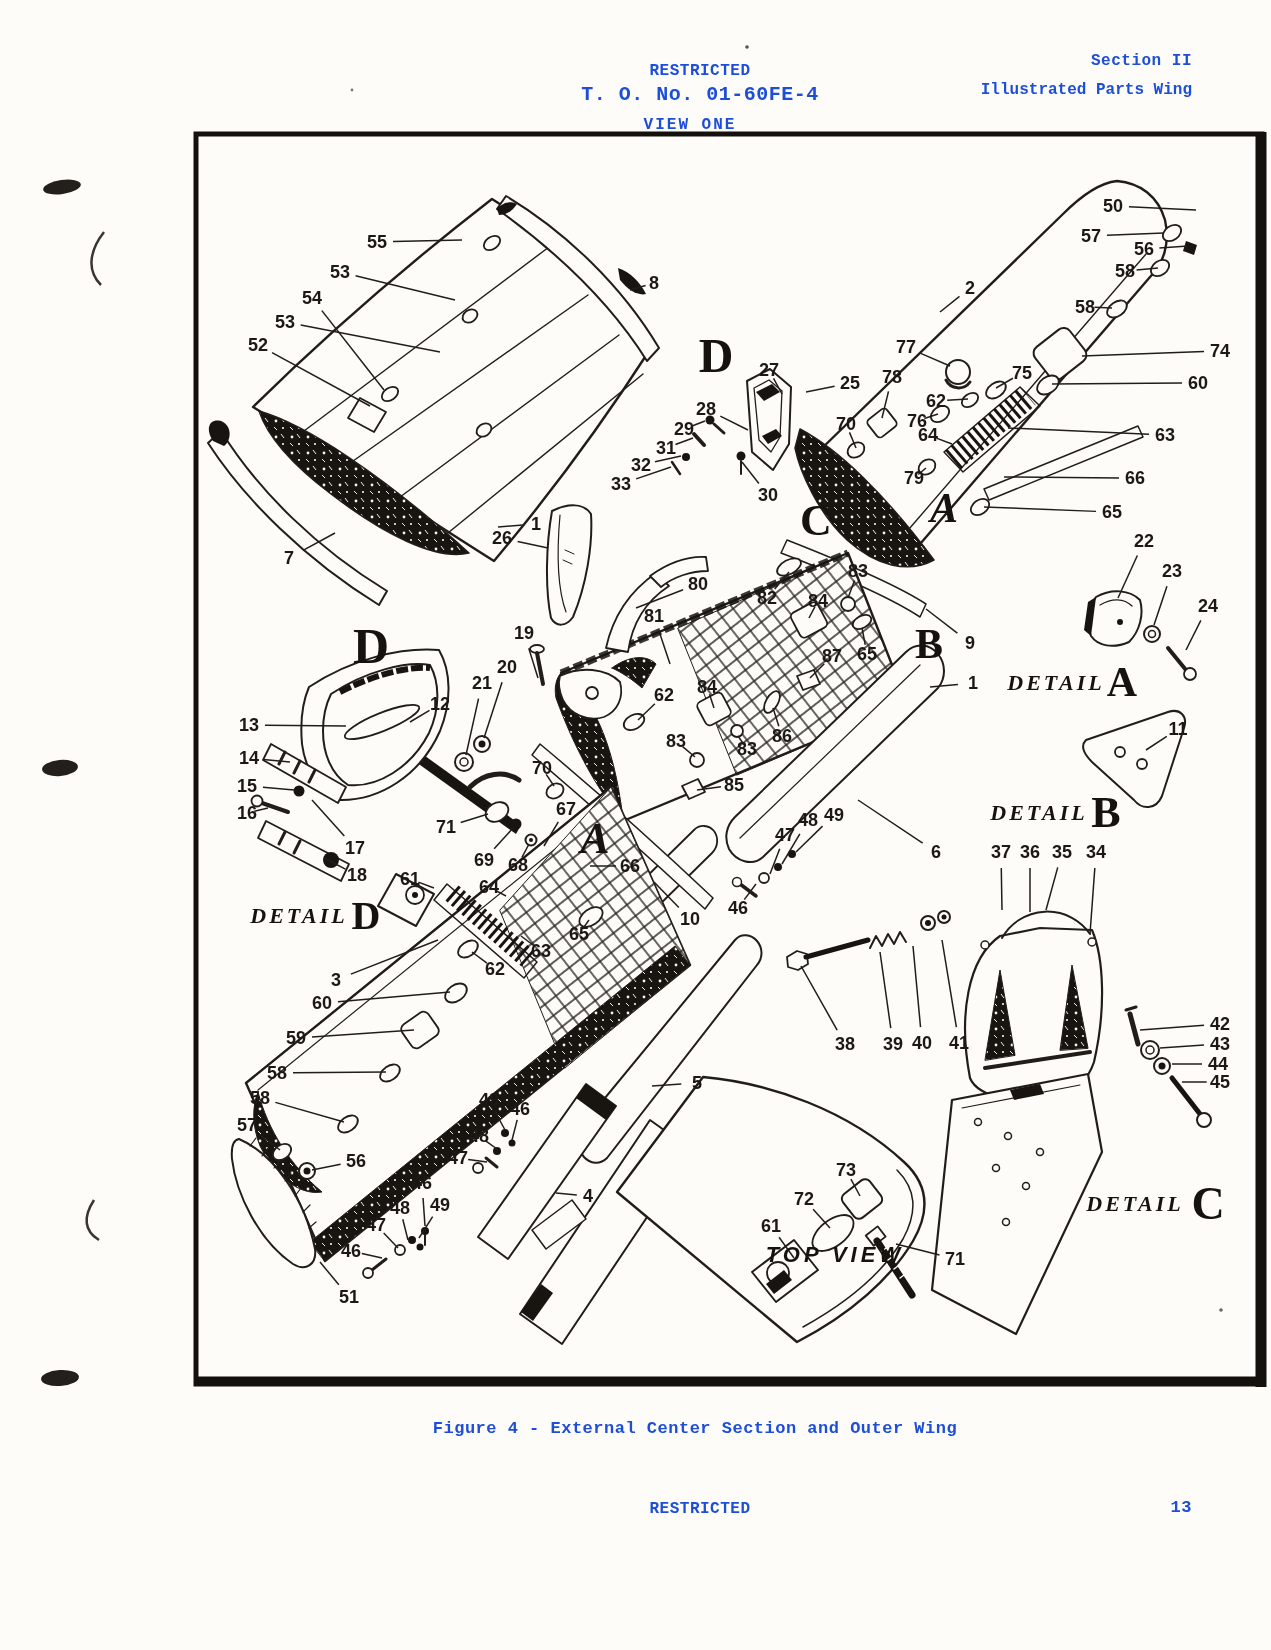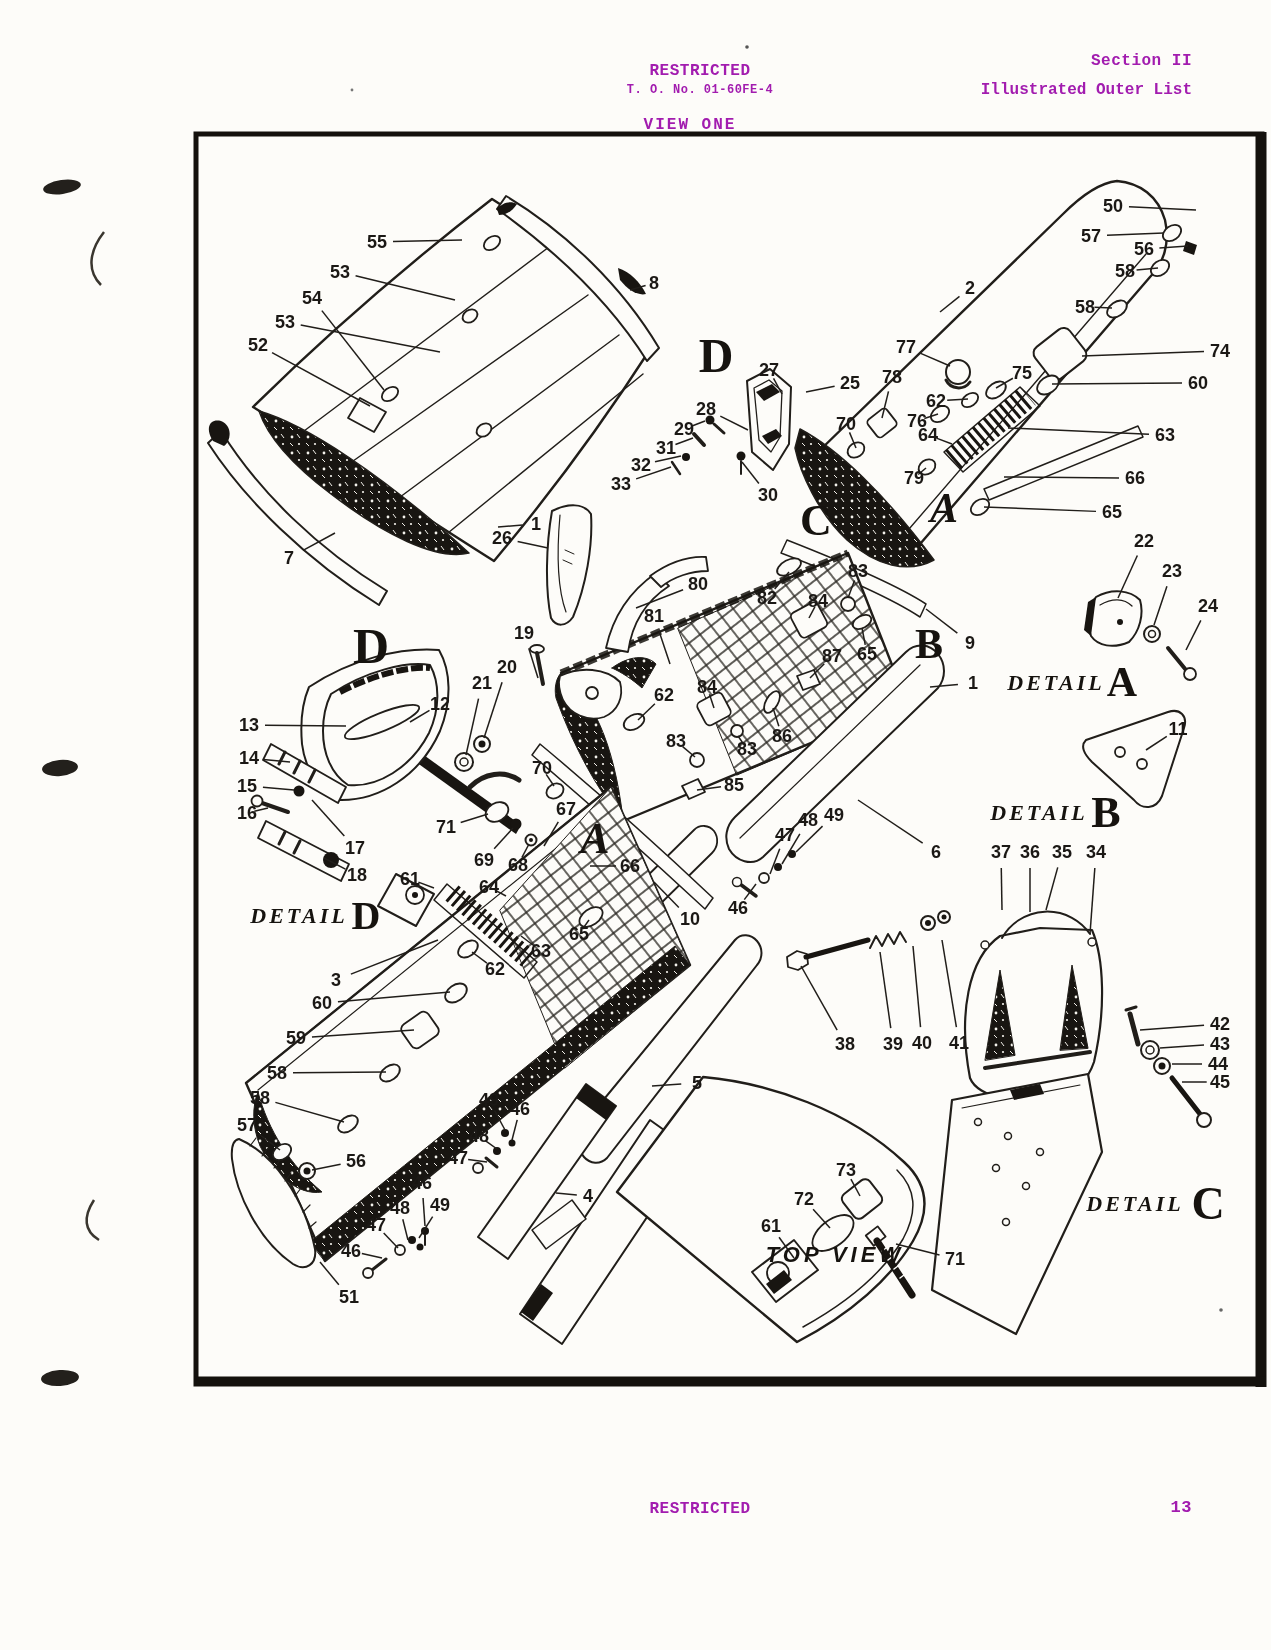--- a/index.html
+++ b/index.html
@@ -1,36 +1,36 @@
 <!DOCTYPE html>
 <html><head>
 <meta charset="utf-8">
 <style>
   html,body{margin:0;padding:0;background:#e8e6e0;}
   #page{position:relative;width:1271px;height:1650px;background:#fdfcf9;margin:0 auto;overflow:hidden;
-        font-family:"Liberation Mono", monospace;color:#a21caf;}
+        font-family:"Liberation Mono", monospace;color:#1d4ed8;}
   .typ{position:absolute;font-weight:700;letter-spacing:.5px;white-space:pre;}
   .ctr{text-align:center;}
   .rt{text-align:right;}
   svg text{font-family:"Liberation Sans", sans-serif;}
   .callout{font-weight:700;font-size:18px;fill:#1b1815;}
   .zletter{font-family:"Liberation Serif", serif;font-weight:700;fill:#16130f;}
   .dword{font-family:"Liberation Serif", serif;font-style:italic;font-weight:700;letter-spacing:3px;fill:#16130f;}
   .dletter{font-family:"Liberation Serif", serif;font-weight:700;fill:#16130f;}
   .vlabel{font-family:"Liberation Sans", sans-serif;font-style:italic;font-weight:700;font-size:22px;letter-spacing:4px;fill:#16130f;}
 </style>
 </head>
 <body>
 
 <div id="page">
 
   <div class="typ ctr" style="left:560px;top:62px;width:280px;font-size:16px;">RESTRICTED</div>
-  <div class="typ ctr" style="left:540px;top:83px;width:320px;font-size:12px;">T. O. No. 01-60FE-4</div>
+  <div class="typ ctr" style="left:540px;top:83px;width:320px;font-size:20px;">T. O. No. 01-60FE-4</div>
   <div class="typ rt" style="left:960px;top:52px;width:232px;font-size:16px;">Section II</div>
-  <div class="typ rt" style="left:950px;top:81px;width:242px;font-size:16px;letter-spacing:0;">Illustrated Outer List</div>
+  <div class="typ rt" style="left:950px;top:81px;width:242px;font-size:16px;letter-spacing:0;">Illustrated Parts Wing</div>
   <div class="typ ctr" style="left:560px;top:116px;width:260px;font-size:16px;letter-spacing:2px;">VIEW ONE</div>
 
   <svg id="fig" width="1271" height="1650" viewBox="0 0 1271 1650" style="position:absolute;left:0;top:0;">
     <defs>
       <pattern id="xhatch" width="14" height="14" patternUnits="userSpaceOnUse" patternTransform="rotate(-38)">
         <rect width="14" height="14" fill="#fdfcf9"></rect>
         <path d="M0,7H14M7,0V14" stroke="#2a2722" stroke-width="1.4"></path>
       </pattern>
       <pattern id="speck" width="16" height="16" patternUnits="userSpaceOnUse">
         <rect width="16" height="16" fill="#181511"></rect>
@@ -528,15 +528,16 @@
         <text x="1106" y="812" text-anchor="middle" dominant-baseline="central" class="dletter" font-size="44">B</text>
         <text x="1135" y="1203" text-anchor="middle" dominant-baseline="central" class="dword" font-size="22">DETAIL</text>
         <text x="1208" y="1203" text-anchor="middle" dominant-baseline="central" class="dletter" font-size="46">C</text>
         <text x="299" y="915" text-anchor="middle" dominant-baseline="central" class="dword" font-size="22">DETAIL</text>
         <text x="366" y="915" text-anchor="middle" dominant-baseline="central" class="dletter" font-size="40">D</text>
       </g>
 
     <text class="vlabel" x="835" y="1262" text-anchor="middle">TOP VIEW</text>
   </svg>
 
+  <div class="typ ctr" style="left:200px;top:1419px;width:990px;font-size:17px;">Figure 4 - External Center Section and Outer Wing</div>
   <div class="typ ctr" style="left:560px;top:1500px;width:280px;font-size:16px;">RESTRICTED</div>
   <div class="typ rt" style="left:1130px;top:1498px;width:62px;font-size:17px;">13</div>
 </div>
 
 </body></html>

